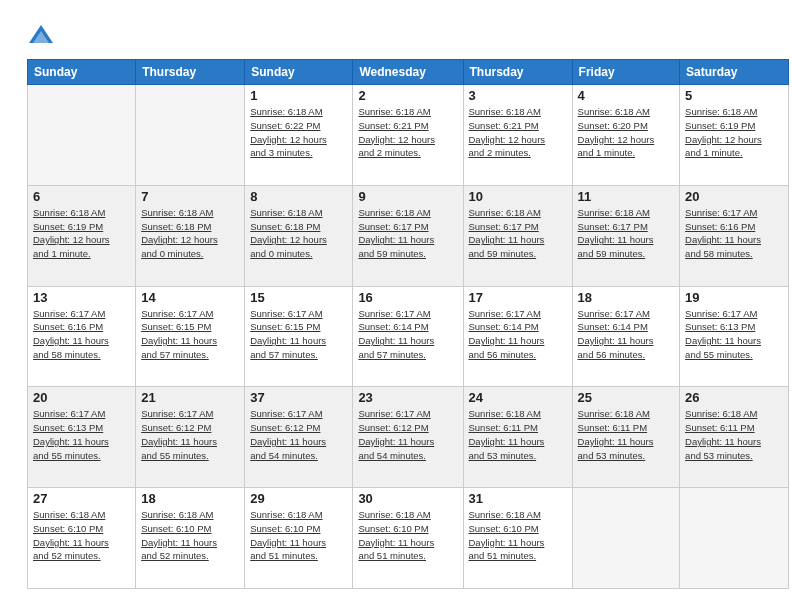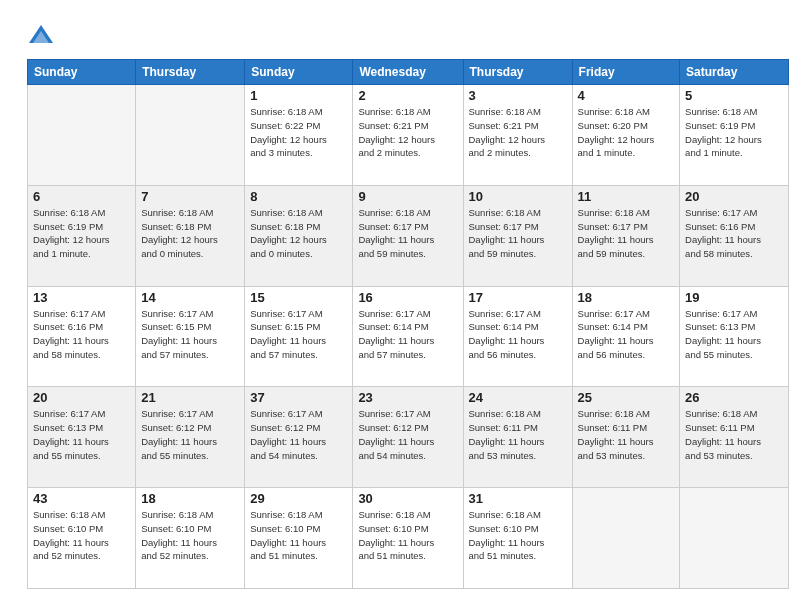--- a/index.html
+++ b/index.html
@@ -82,20 +82,21 @@
       font-size: 13px;
       font-weight: bold;
       color: #222;
       display: block;
       margin-bottom: 2px;
     }
     .day-info {
       font-size: 9.5px;
       color: #333;
       line-height: 1.45;
+      text-decoration: underline;
     }
     .row-alt td {
       background: #f0f0f0;
     }
   </style>
 </head>
 <body>
 
 <div class="page">
   <div class="header">
@@ -315,21 +316,21 @@
           <td>
             <span class="day-number">26</span>
             <div class="day-info" style="white-space: pre-line;">Sunrise: 6:18 AM
 Sunset: 6:11 PM
 Daylight: 11 hours
 and 53 minutes.</div>
           </td>
         </tr>
         <tr>
           <td>
-            <span class="day-number">43</span>
+            <span class="day-number">27</span>
             <div class="day-info" style="white-space: pre-line;">Sunrise: 6:18 AM
 Sunset: 6:10 PM
 Daylight: 11 hours
 and 52 minutes.</div>
           </td>
           <td>
             <span class="day-number">18</span>
             <div class="day-info" style="white-space: pre-line;">Sunrise: 6:18 AM
 Sunset: 6:10 PM
 Daylight: 11 hours

